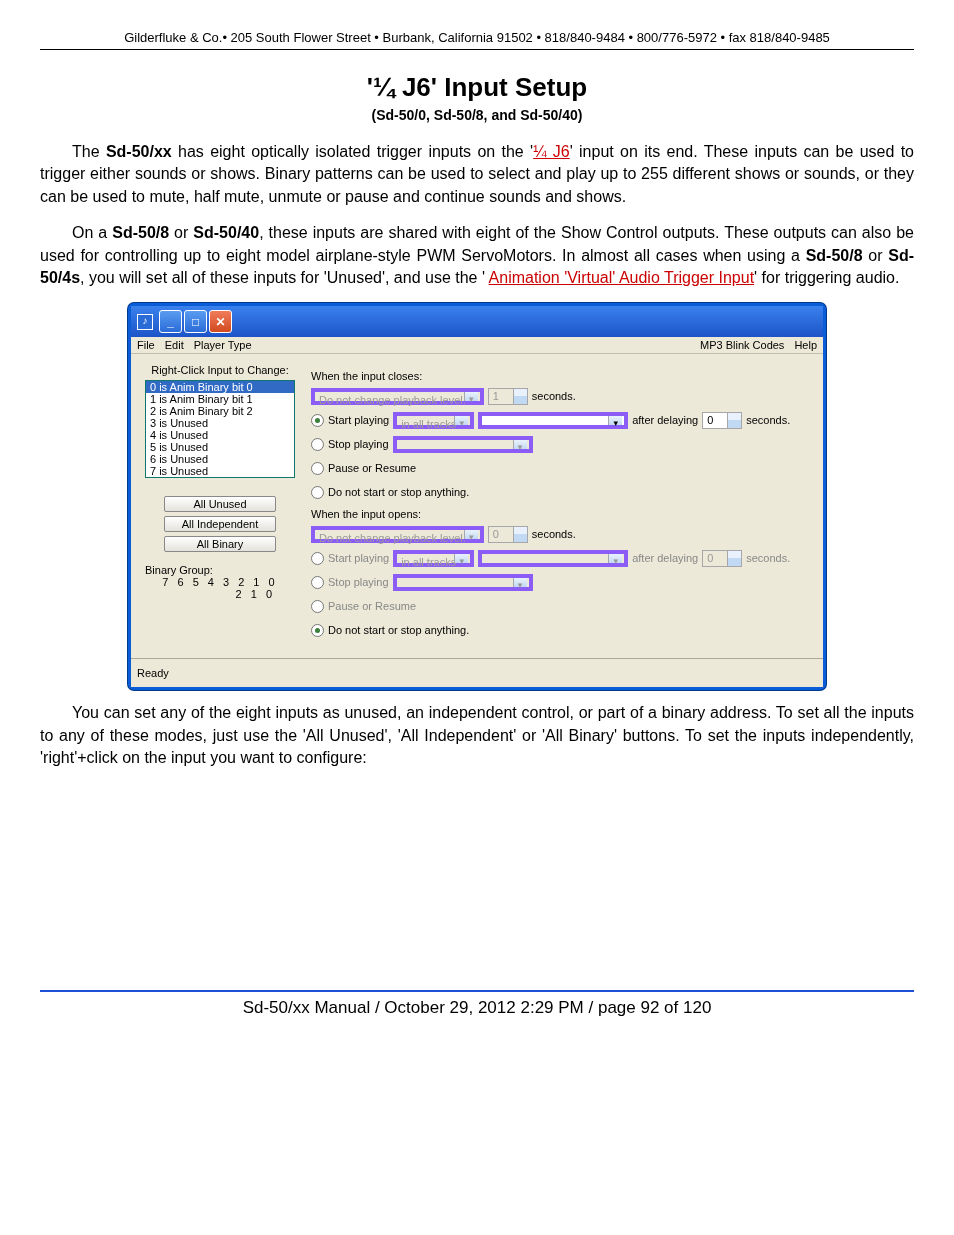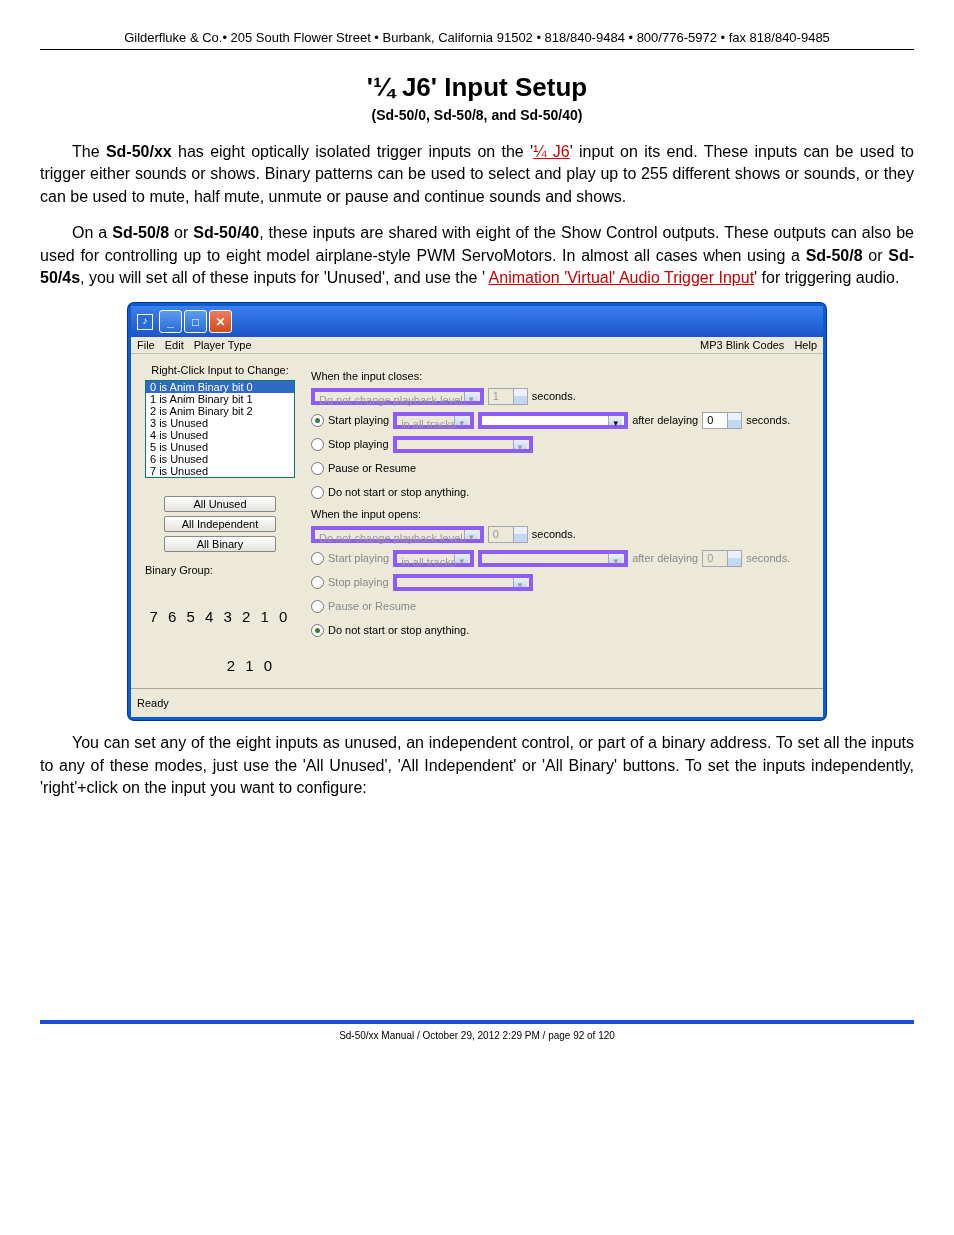--- a/index.html
+++ b/index.html
@@ -115,21 +115,21 @@
     display: block;
     margin: 4px auto;
     width: 110px;
     text-align: center;
     border: 1px solid #888;
     background: linear-gradient(#fff,#e3e2db);
     border-radius: 2px;
     padding: 1px 0;
     font-size: 11px;
   }
-  .bg { text-align: center; font-size: 15px; letter-spacing: 3px; margin-top: 32px; }
+  .bg { text-align: center; font-size: 11px; letter-spacing: 3px; }
   .formrow { margin: 4px 0; display: flex; align-items: center; gap: 4px; height: 20px; }
   .radio { width: 11px; height: 11px; border: 1px solid #777; border-radius: 50%; background: #fff; display: inline-flex; align-items: center; justify-content: center; }
   .radio.sel::after { content:""; width:5px; height:5px; background:#3a7f3a; border-radius:50%; }
   .sel-gray { color: #888; }
   .dd {
     border: 4px solid #8b5cf6;
     background: #fff;
     padding: 1px 14px 1px 4px;
     position: relative;
     font-size: 11px;
@@ -173,23 +173,23 @@
   }
   .sect { margin: 6px 0 2px 0; }
   .statusbar {
     border-top: 1px solid #aca899;
     padding: 8px 6px;
     background: #ece9d8;
     font-size: 11px;
   }
   .footer {
     text-align: center;
-    font-size: 10px;
+    font-size: 17px;
     position: relative;
-    border-top: 4px solid #1d4ed8;
+    border-top: 2px solid #1d4ed8;
     margin-top: 220px;
     padding-top: 6px;
   }
   .appicon {
     width: 16px; height: 16px;
     background: #2a6cd7;
     display: inline-block;
     margin-right: 4px;
     border: 1px solid #fff;
     box-sizing: border-box;

